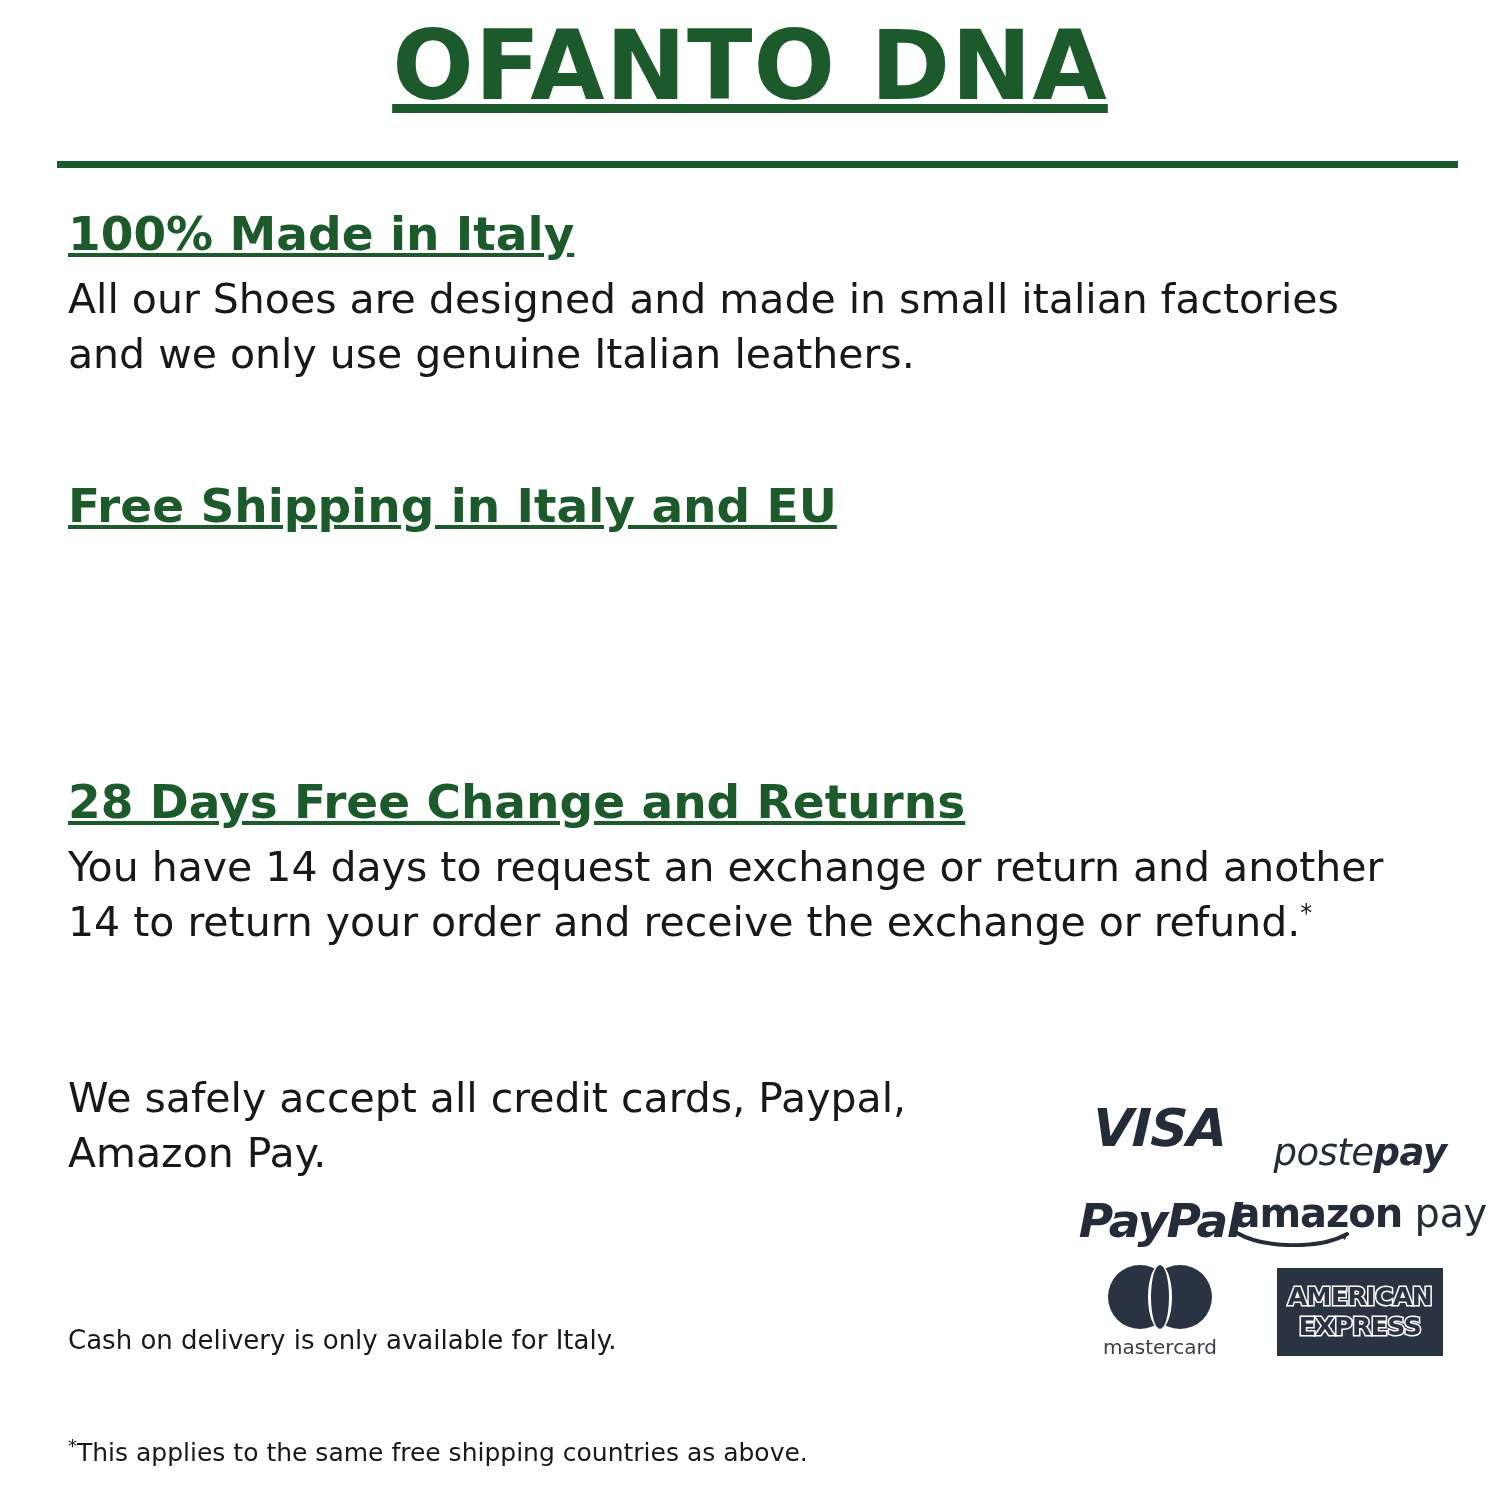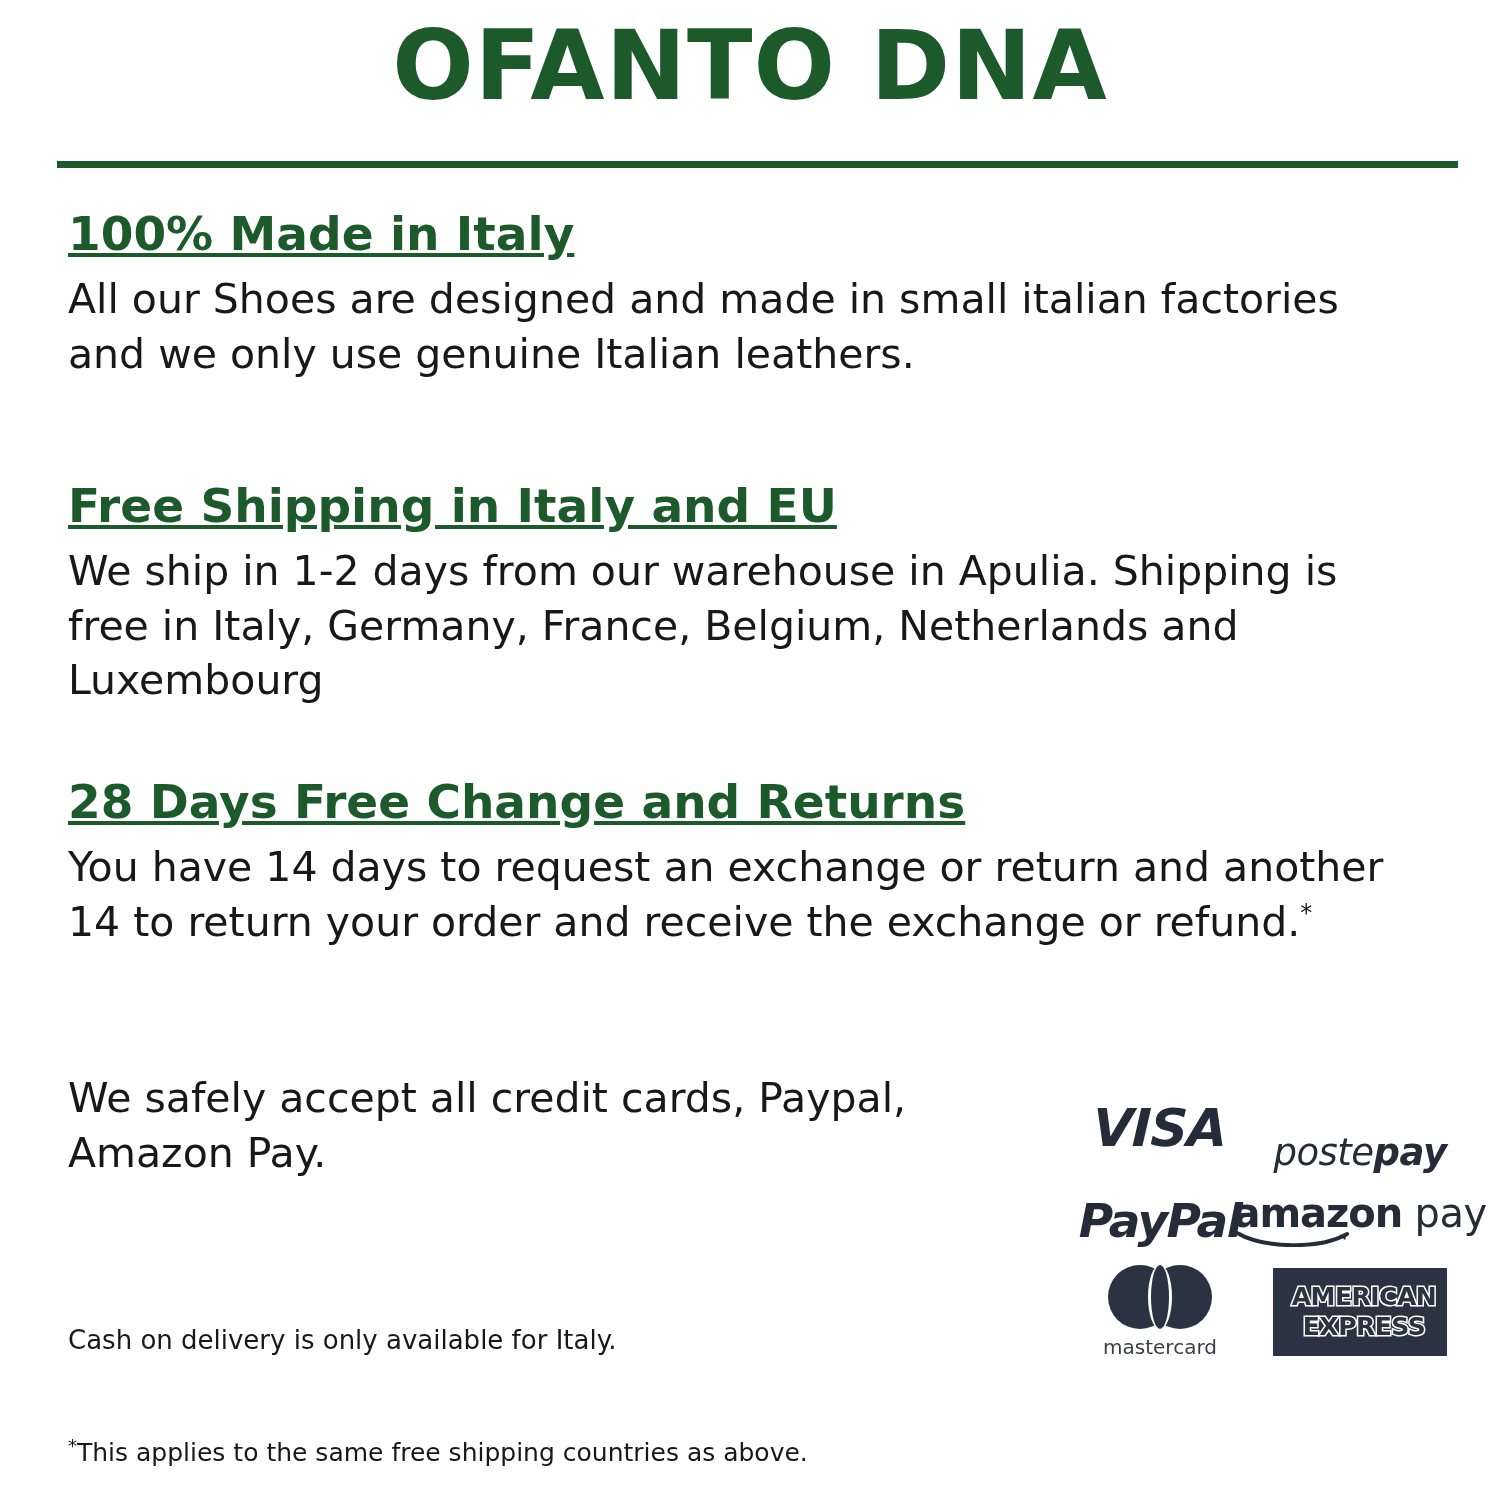--- a/index.html
+++ b/index.html
@@ -31,20 +31,21 @@
     top: 18px;
     width: 1500px;
     text-align: center;
     font-family: "DejaVu Sans", sans-serif;
     font-weight: 700;
     font-size: 96px;
     letter-spacing: 1px;
     line-height: 1.0;
     color: #1c5a2b;
     white-space: nowrap;
+    text-decoration: underline;
   }
   .brand-rule {
     position: absolute;
     left: 57px;
     top: 161px;
     width: 1401px;
     height: 7px;
     background: #1c5a2b;
   }
 
@@ -238,21 +239,20 @@
   
   .logo-amex {
     background: #2a3342;
     width: 166px;
     height: 88px;
     display: flex;
     flex-direction: column;
     align-items: center;
     justify-content: center;
     gap: 3px;
-    padding-left: 8px;
   }
   .amex-line {
     font-family: "DejaVu Sans", sans-serif;
     font-weight: 700;
     font-size: 25px;
     letter-spacing: -0.5px;
     color: #2a3342;
     background: transparent;
     -webkit-text-stroke: 3px #ffffff;
     paint-order: stroke fill;
@@ -270,21 +270,20 @@
 
   <div class="content">
 
     <div class="block section" id="block-made">
       <h2 class="section-heading">100% Made in Italy</h2>
       <p class="section-body">All our Shoes are designed and made in small italian factories and we only use genuine Italian leathers.</p>
     </div>
 
     <div class="block section" id="block-ship">
       <h2 class="section-heading">Free Shipping in Italy and EU</h2>
-      <p class="section-body">We ship in 1-2 days from our warehouse in Apulia. Shipping is free in Italy, Germany, France, Belgium, Netherlands and Luxembourg</p>
     </div>
 
     <div class="block section" id="block-return">
       <h2 class="section-heading">28 Days Free Change and Returns</h2>
       <p class="section-body"><span>You have 14 days to request an exchange or return and another 14 to return your order and receive the exchange or refund.</span><span class="sup">*</span></p>
     </div>
 
     <div class="block section" id="block-pay">
       <p class="section-body">We safely accept all credit cards, Paypal, Amazon Pay.</p>
     </div>

